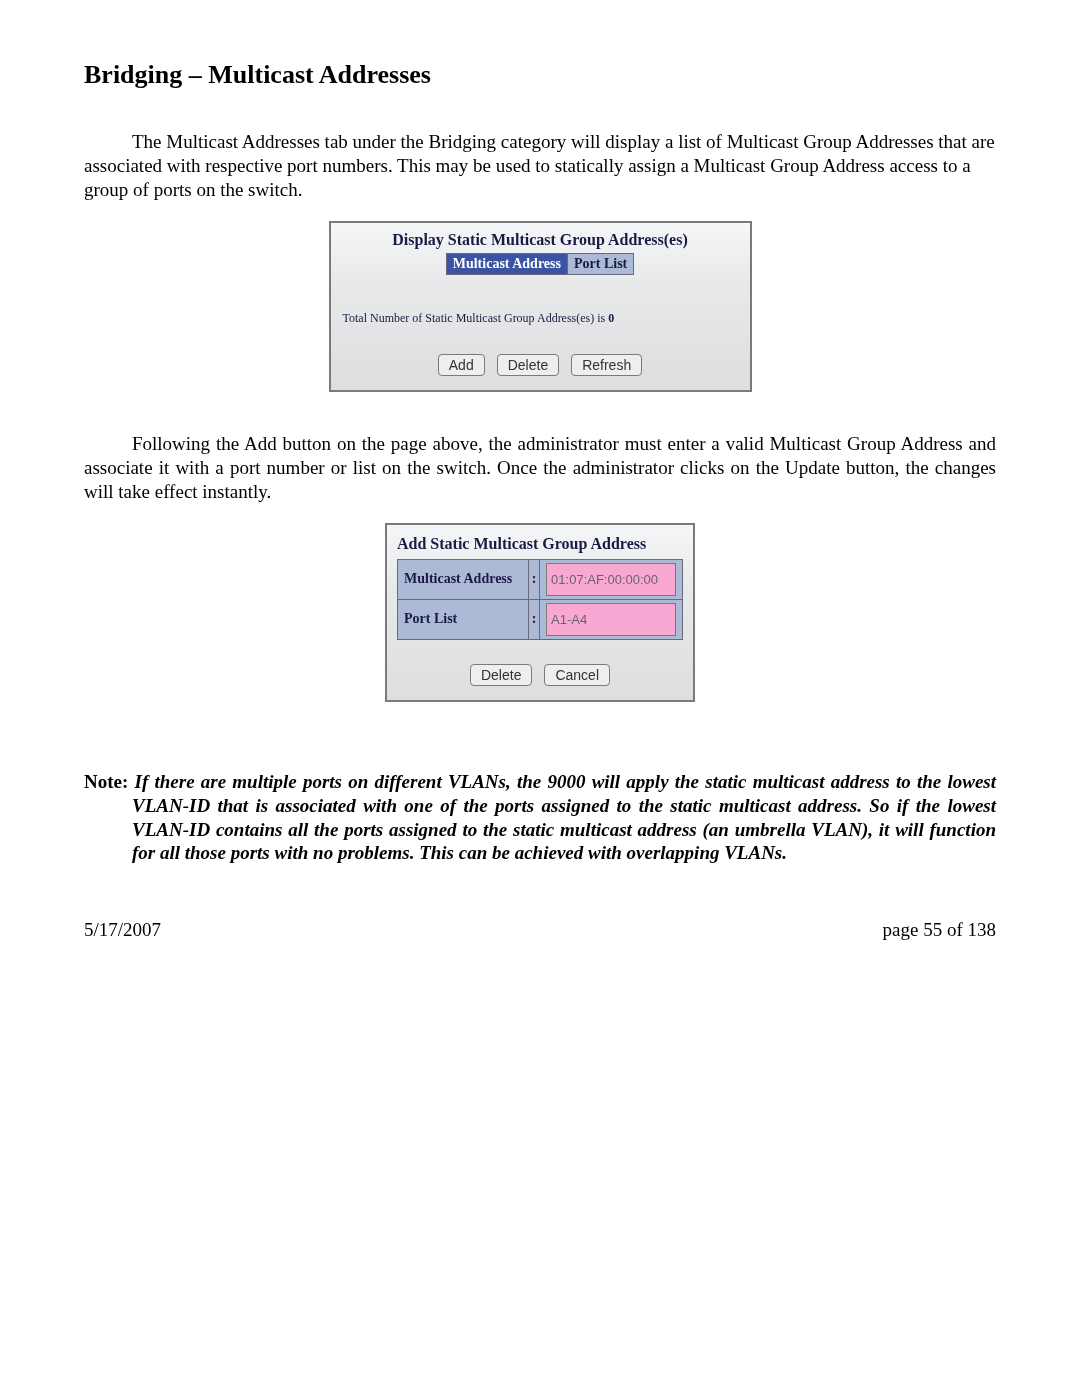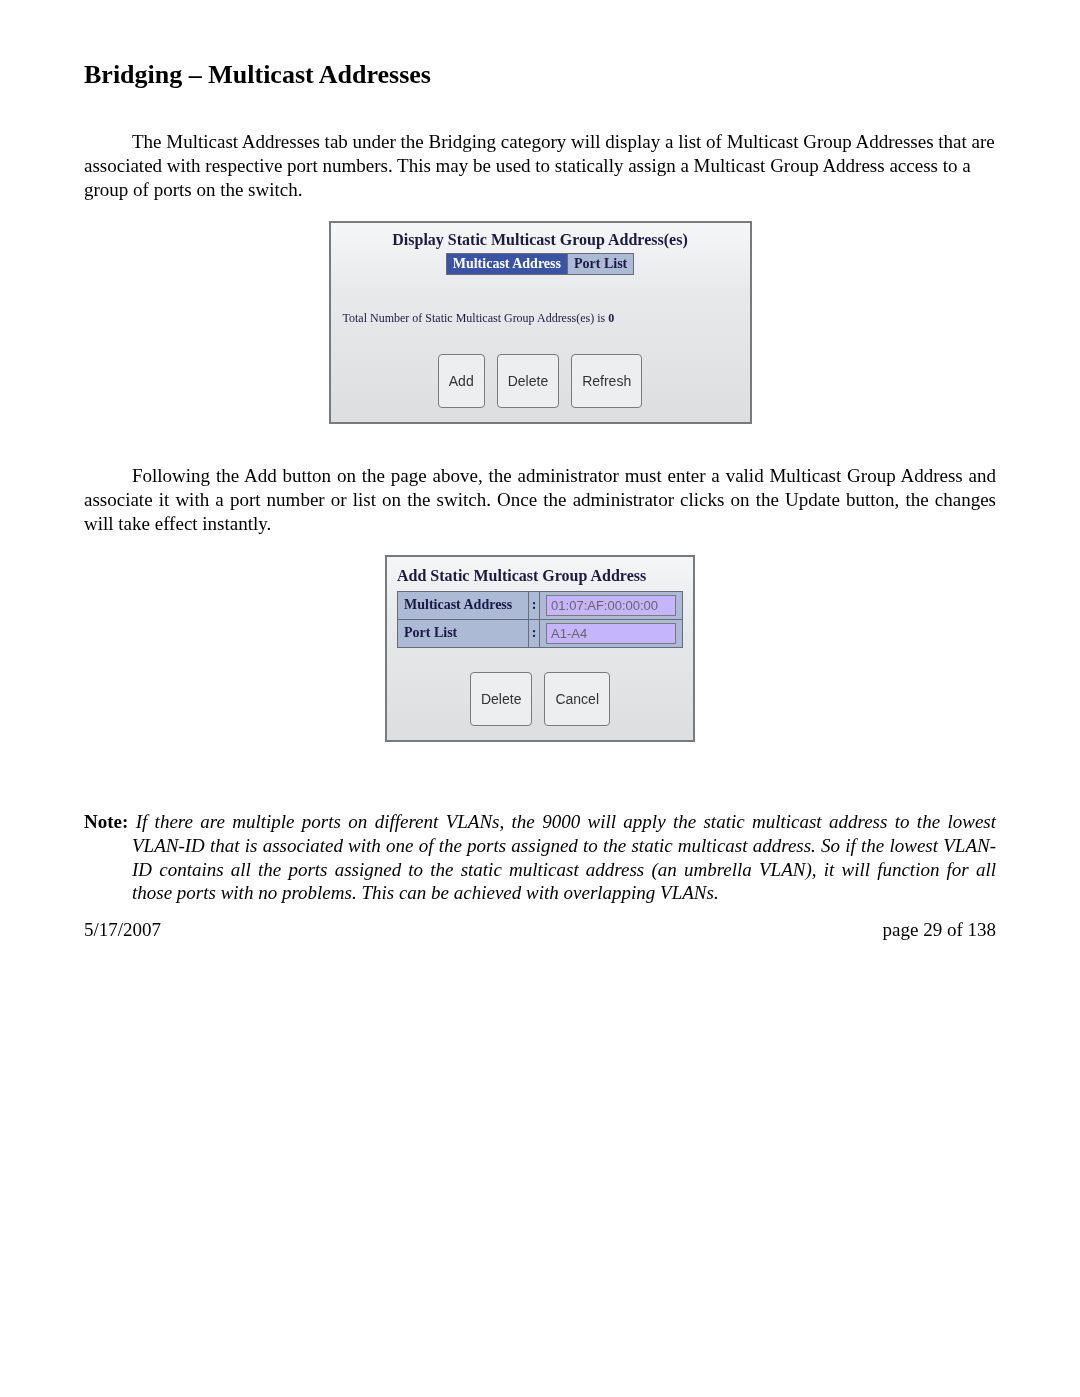--- a/index.html
+++ b/index.html
@@ -31,21 +31,21 @@
   .para.justify{ text-align:justify; }
   .note-block{
     font-size:19px;
     line-height:1.26;
     text-align:justify;
     margin-top:68px;
     padding-left:48px;
     text-indent:-48px;
   }
   .note-label{ font-weight:bold; }
-  .note-body{ font-style:italic; font-weight:normal; }
+  .note-body{ font-style:italic; font-weight:bold; }
   
   .panel{
     border:2px solid #7a7a7a;
     background:linear-gradient(#f5f6f7,#e8e9eb 35%,#dcdee0);
     font-family:"Times New Roman",Times,serif;
     color:#1a1a44;
     margin:19px auto 28px auto;
     box-sizing:border-box;
   }
   .panel1{ width:423px; padding:6px 12px 14px 12px; }
@@ -76,46 +76,46 @@
   }
   .totline .val{ font-weight:bold; }
   .btnrow{ text-align:center; }
   button.ui{
     font-family:Arial,Helvetica,sans-serif;
     font-size:14px;
     color:#333;
     background:#eceef0;
     border:1px solid #7a7a7a;
     border-radius:4px;
-    padding:18px 10px;
+    padding:2px 10px;
     margin:0 4px;
     cursor:pointer;
   }
   .formtbl{
     border-collapse:collapse;
     width:100%;
     font-size:14px;
     margin:6px 0 24px 0;
   }
   .formtbl td{
     border:1px solid #6a6a7a;
     padding:3px 6px;
     background:#acbad6;
   }
   .formtbl td.lbl{ font-weight:bold; width:46%; white-space:nowrap; }
   .formtbl td.colon{ font-weight:bold; width:6px; text-align:center; padding:3px 2px; }
   .formtbl input.txt{
     width:100%;
     box-sizing:border-box;
     border:1px solid #7a7a7a;
-    background:#c4b5fd;
+    background:#f9a8d4;
     font-family:Arial,Helvetica,sans-serif;
     font-size:13px;
     color:#666;
-    padding:2px 4px;
+    padding:8px 4px;
   }
   .footer{
     position:absolute;
     left:84px;
     right:84px;
     bottom:56px;
     font-size:19px;
     display:flex;
     justify-content:space-between;
   }
@@ -176,16 +176,16 @@
       <button class="ui">Cancel</button>
     </div>
   </div>
 
   <p class="note-block">
     <span class="note-label">Note: </span><span class="note-body">If there are multiple ports on different VLANs, the 9000 will apply the static multicast address to the lowest VLAN-ID that is associated with one of the ports assigned to the static multicast address.  So if the lowest VLAN-ID contains all the ports assigned to the static multicast address (an umbrella VLAN), it will function for all those ports with no problems.  This can be achieved with overlapping VLANs.</span>
   </p>
 
   <div class="footer">
     <span>5/17/2007</span>
-    <span>page 29 of 138</span>
+    <span>page 55 of 138</span>
   </div>
 
 </div>
 
 </body></html>

